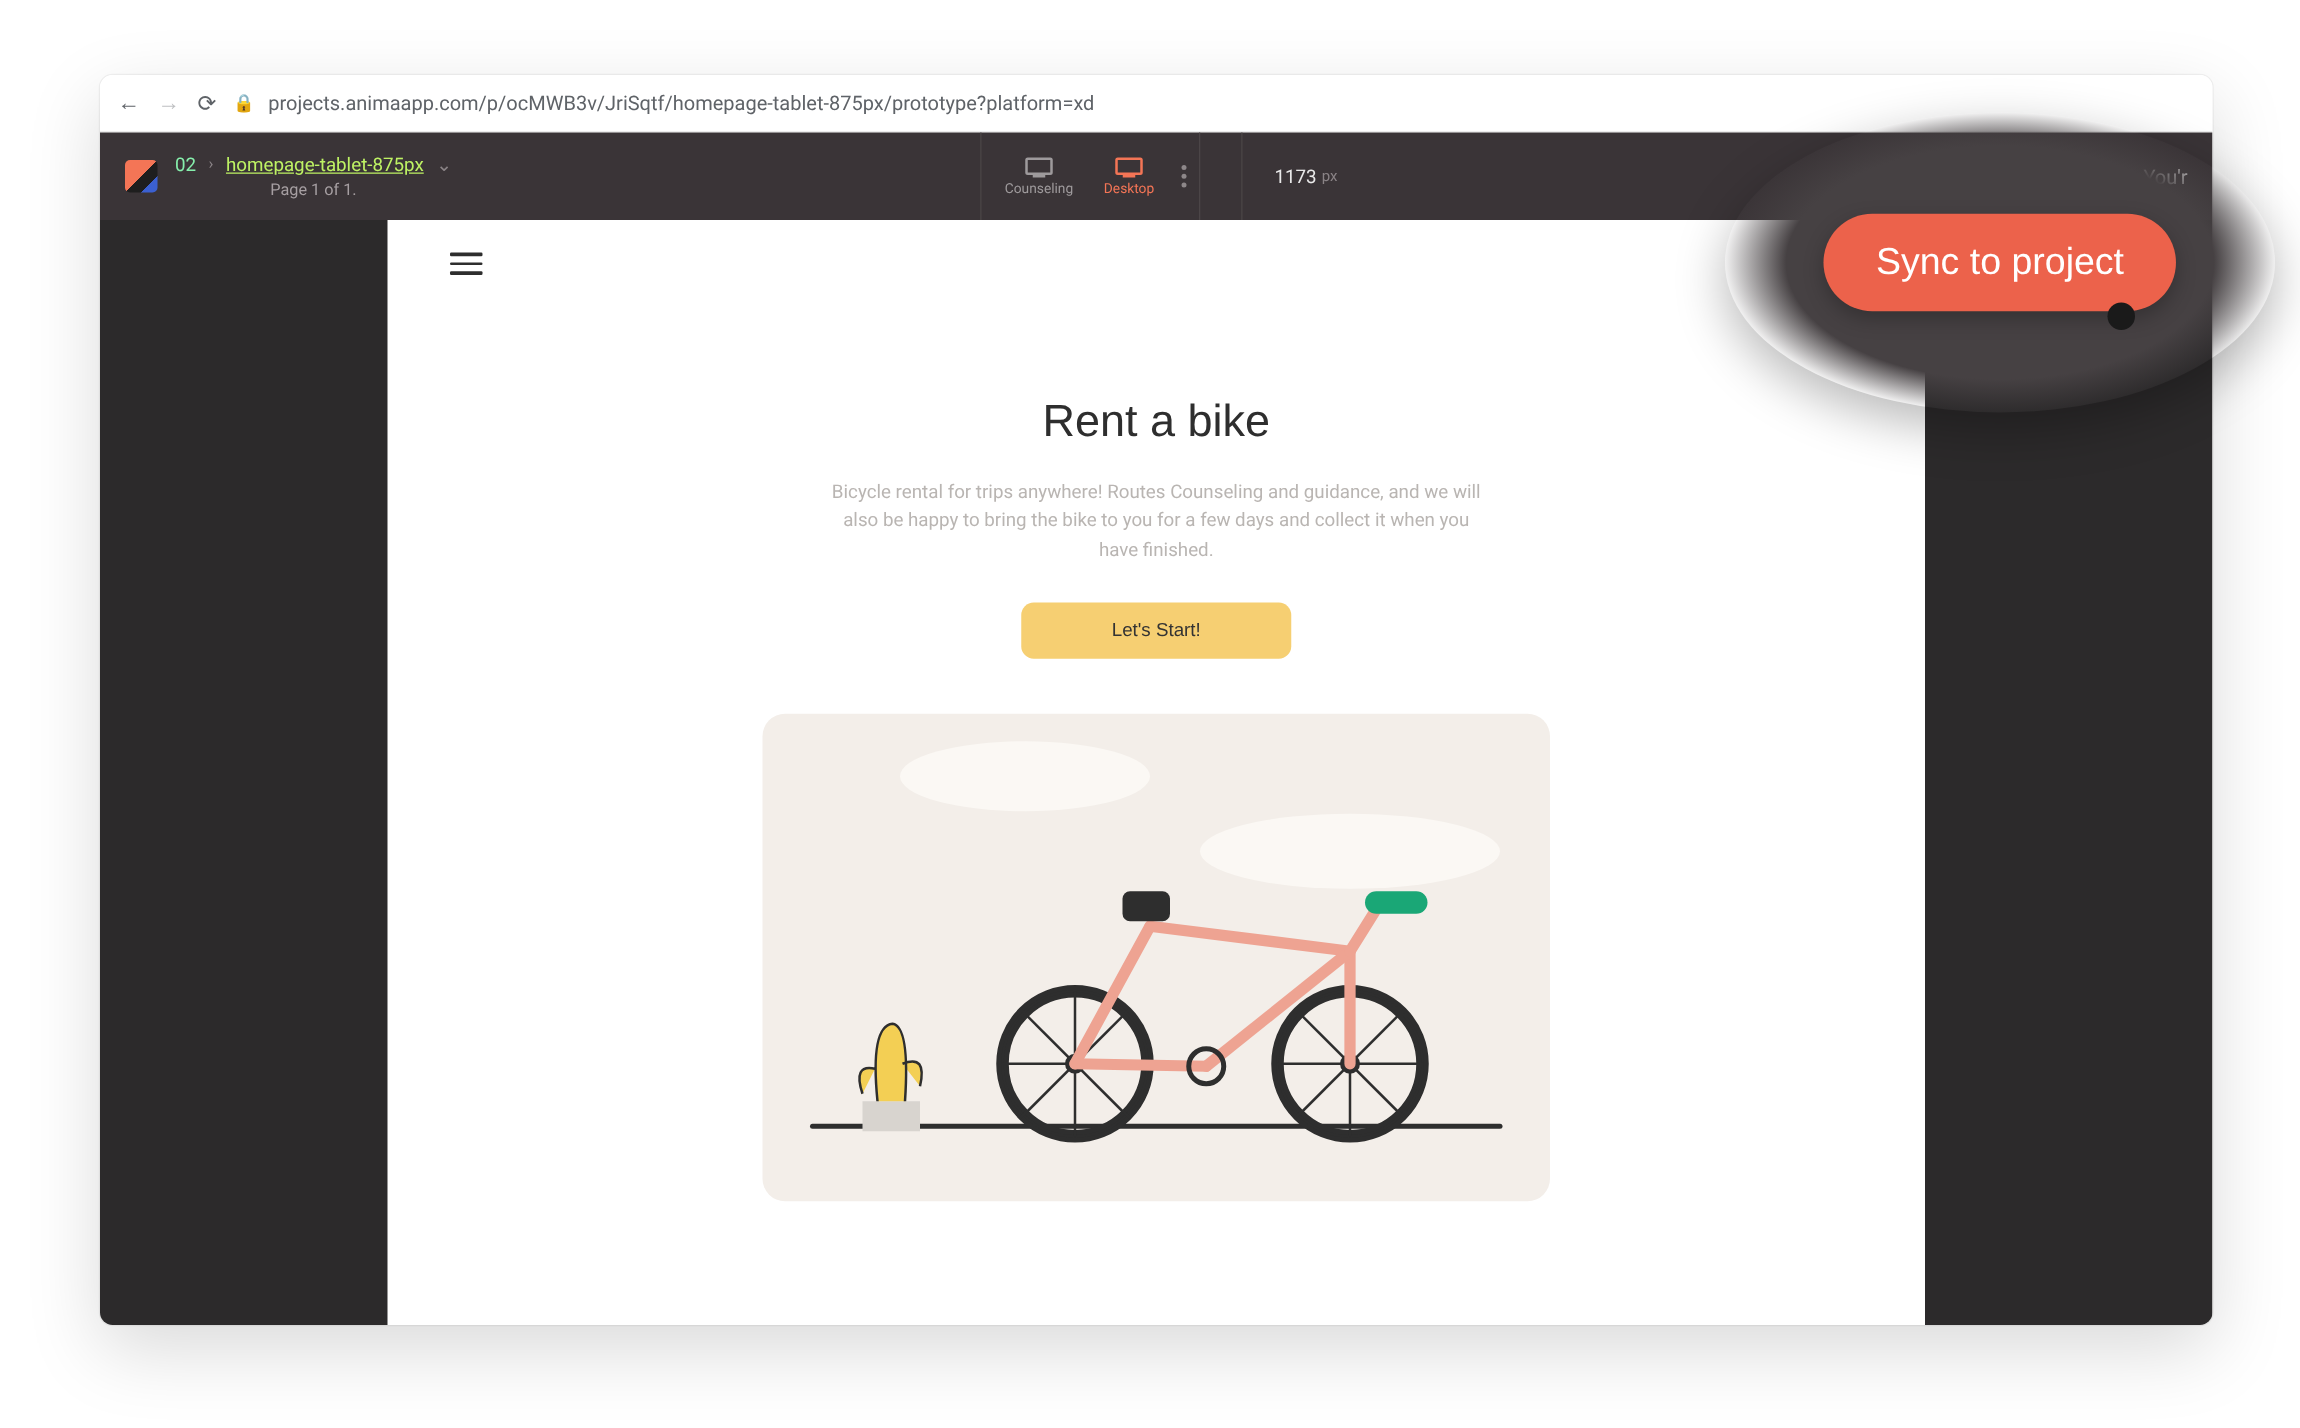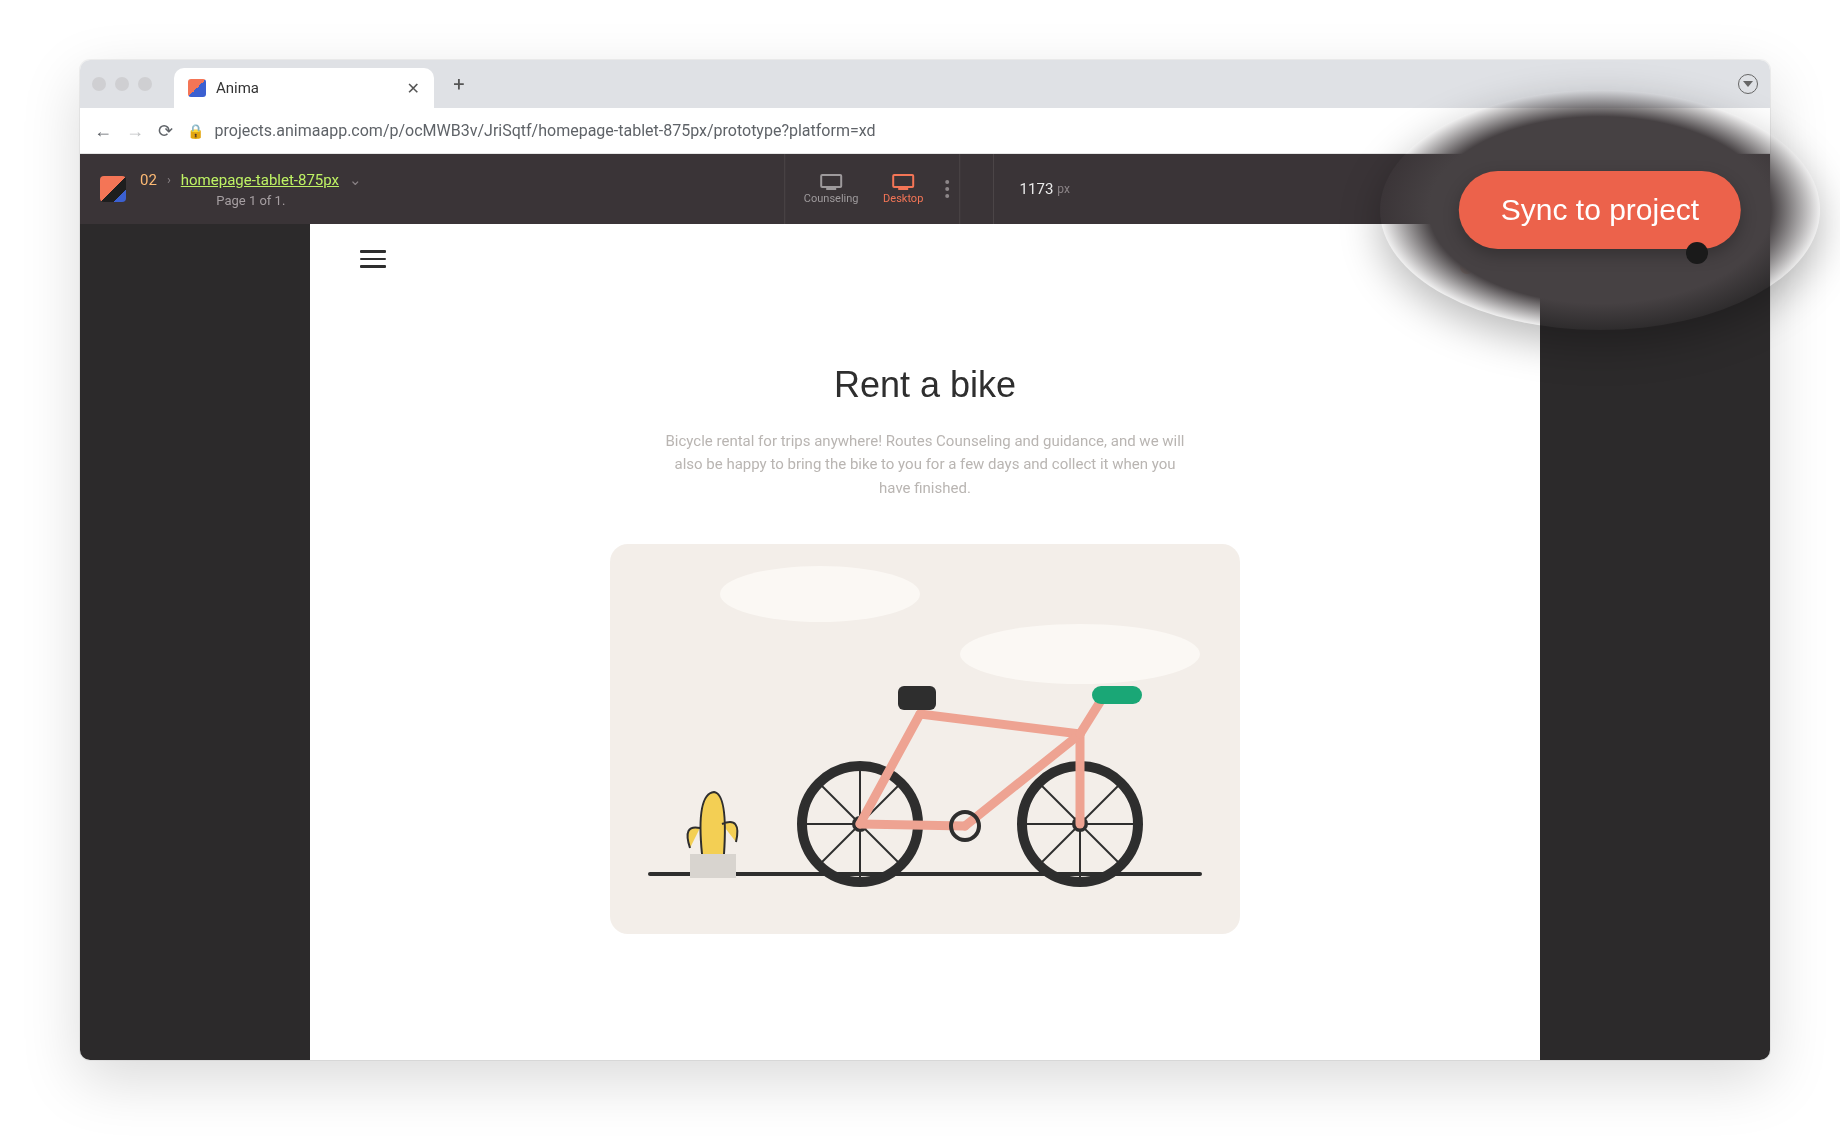--- a/index.html
+++ b/index.html
@@ -60,21 +60,21 @@
     padding: 0 20px;
     gap: 14px;
     position: relative;
   }
   .app-logo {
     width: 26px; height: 26px; border-radius: 4px;
     background: linear-gradient(135deg,#f47556 0 50%,#1e1e1e 50% 75%,#3b60d1 75% 100%);
   }
   .crumbs { display:flex; flex-direction:column; gap:4px; }
   .crumb-row { display:flex; align-items:center; gap:10px; font-size:15px; }
-  .crumb-row .num { color:#fdba74; }
+  .crumb-row .num { color:#86efac; }
   .crumb-row .chev { color:#8a8386; font-size:13px; }
   .crumb-row .name { color:#bef264;text-decoration:underline; }
   .crumb-row .caret { color:#8a8386; }
   .page-of { font-size:13px; color:#a69fa2;text-align:center; }
 
   .modes {
     position:absolute; left:50%; transform:translateX(-80%);
     display:flex; align-items:center; gap:0;
     border-left:1px solid #4b4547; border-right:1px solid #4b4547;
     height:100%; padding:0 10px;
@@ -138,34 +138,20 @@
   .cursor-dot{
     position:absolute; right:112px; top:152px;
     width:22px;height:22px;border-radius:50%;background:#1a1a1a;
   }
 </style>
 </head>
 <body>
 
 <div class="browser">
 
-  <div class="tab-strip">
-    <div class="traffic">
-      <div class="dot"></div>
-      <div class="dot"></div>
-      <div class="dot"></div>
-    </div>
-    <div class="tab">
-      <div class="favicon"></div>
-      <span>Anima</span>
-      <span class="close">✕</span>
-    </div>
-    <div class="new-tab">+</div>
-    <div class="menu-right"></div>
-  </div>
 
   <div class="addr-bar">
     <span class="nav-icn">←</span>
     <span class="nav-icn" style="opacity:.4">→</span>
     <span class="nav-icn">⟳</span>
     <div class="url-box">
       <span class="lock">🔒</span>
       <span>projects.animaapp.com/p/ocMWB3v/JriSqtf/homepage-tablet-875px/prototype?platform=xd</span>
     </div>
   </div>
@@ -218,20 +204,21 @@
           <svg width="24" height="26" viewBox="0 0 24 26">
             <path d="M4 8 h16 l2 17 h-20 z" fill="none" stroke="#2e2e2e" stroke-width="1.6"></path>
             <path d="M8 8 v-2 a4 4 0 0 1 8 0 v2" fill="none" stroke="#2e2e2e" stroke-width="1.6"></path>
           </svg>
           <span class="badge">1</span>
         </div>
       </div>
 
       <h1 class="hero-title">Rent a bike</h1>
       <p class="hero-desc">Bicycle rental for trips anywhere! Routes Counseling and guidance, and we will also be happy to bring the bike to you for a few days and collect it when you have finished.</p>
+      <button class="cta">Let's Start!</button>
 
       <div class="illus">
         <svg viewBox="0 0 630 390" width="630" height="390">
 
           <ellipse cx="210" cy="50" rx="100" ry="28" fill="#fbf8f4"></ellipse>
           <ellipse cx="470" cy="110" rx="120" ry="30" fill="#fbf8f4"></ellipse>
 
           <line x1="40" y1="330" x2="590" y2="330" stroke="#2e2e2e" stroke-width="4" stroke-linecap="round"></line>
 
           <rect x="80" y="310" width="46" height="24" fill="#d8d4cf"></rect>

